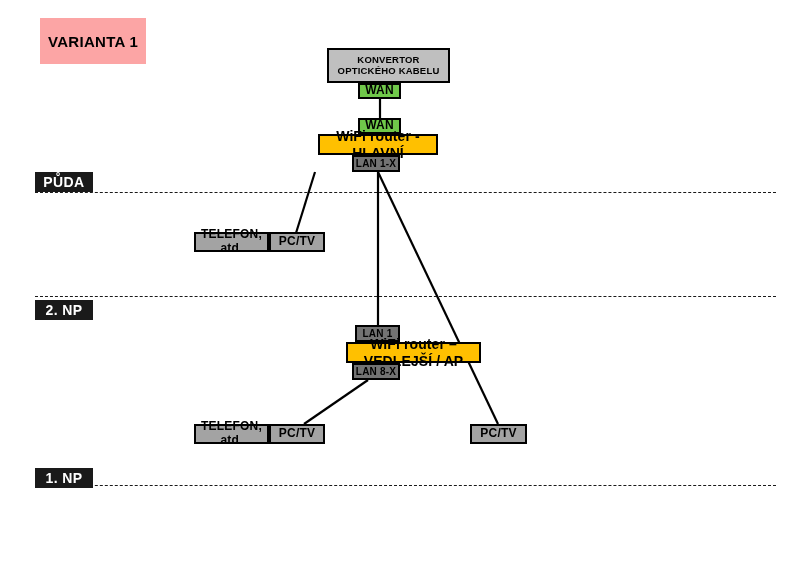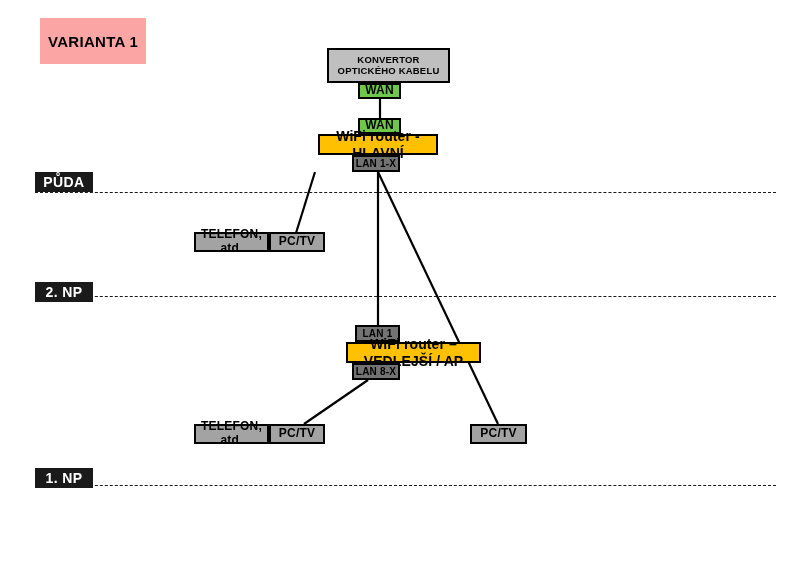--- a/index.html
+++ b/index.html
@@ -119,21 +119,21 @@
       <line x1="315" y1="172" x2="296" y2="233"></line>
       <line x1="378" y1="172" x2="378" y2="325"></line>
       <line x1="378" y1="172" x2="498" y2="424"></line>
       <line x1="368" y1="380" x2="304" y2="424"></line>
     </svg>
 
   <div id="floors-layer">
       <div class="floor-line" style="left: 35px; top: 192px; width: 741px;"></div>
       <div class="floor-label" style="left: 35px; top: 172px; width: 58px; height: 20px;">PŮDA</div>
       <div class="floor-line" style="left: 35px; top: 296px; width: 741px;"></div>
-      <div class="floor-label" style="left: 35px; top: 282px; width: 58px; height: 20px;">2. NP</div>
+      <div class="floor-label" style="left: 35px; top: 300px; width: 58px; height: 20px;">2. NP</div>
       <div class="floor-line" style="left: 35px; top: 485px; width: 741px;"></div>
       <div class="floor-label" style="left: 35px; top: 468px; width: 58px; height: 20px;">1. NP</div>
     </div>
 
   <div id="nodes-layer">
       <div class="node converter" style="left: 327px; top: 48px; width: 123px; height: 35px;">KONVERTOR<br>OPTICKÉHO KABELU</div>
       <div class="node port" style="left: 358px; top: 83px; width: 43px; height: 16px;">WAN</div>
       <div class="node port" style="left: 358px; top: 118px; width: 43px; height: 16px;">WAN</div>
       <div class="node router" style="left: 318px; top: 134px; width: 120px; height: 21px;">WiFi router - HLAVNÍ</div>
       <div class="node lanport" style="left: 352px; top: 155px; width: 48px; height: 17px;">LAN 1-X</div>

